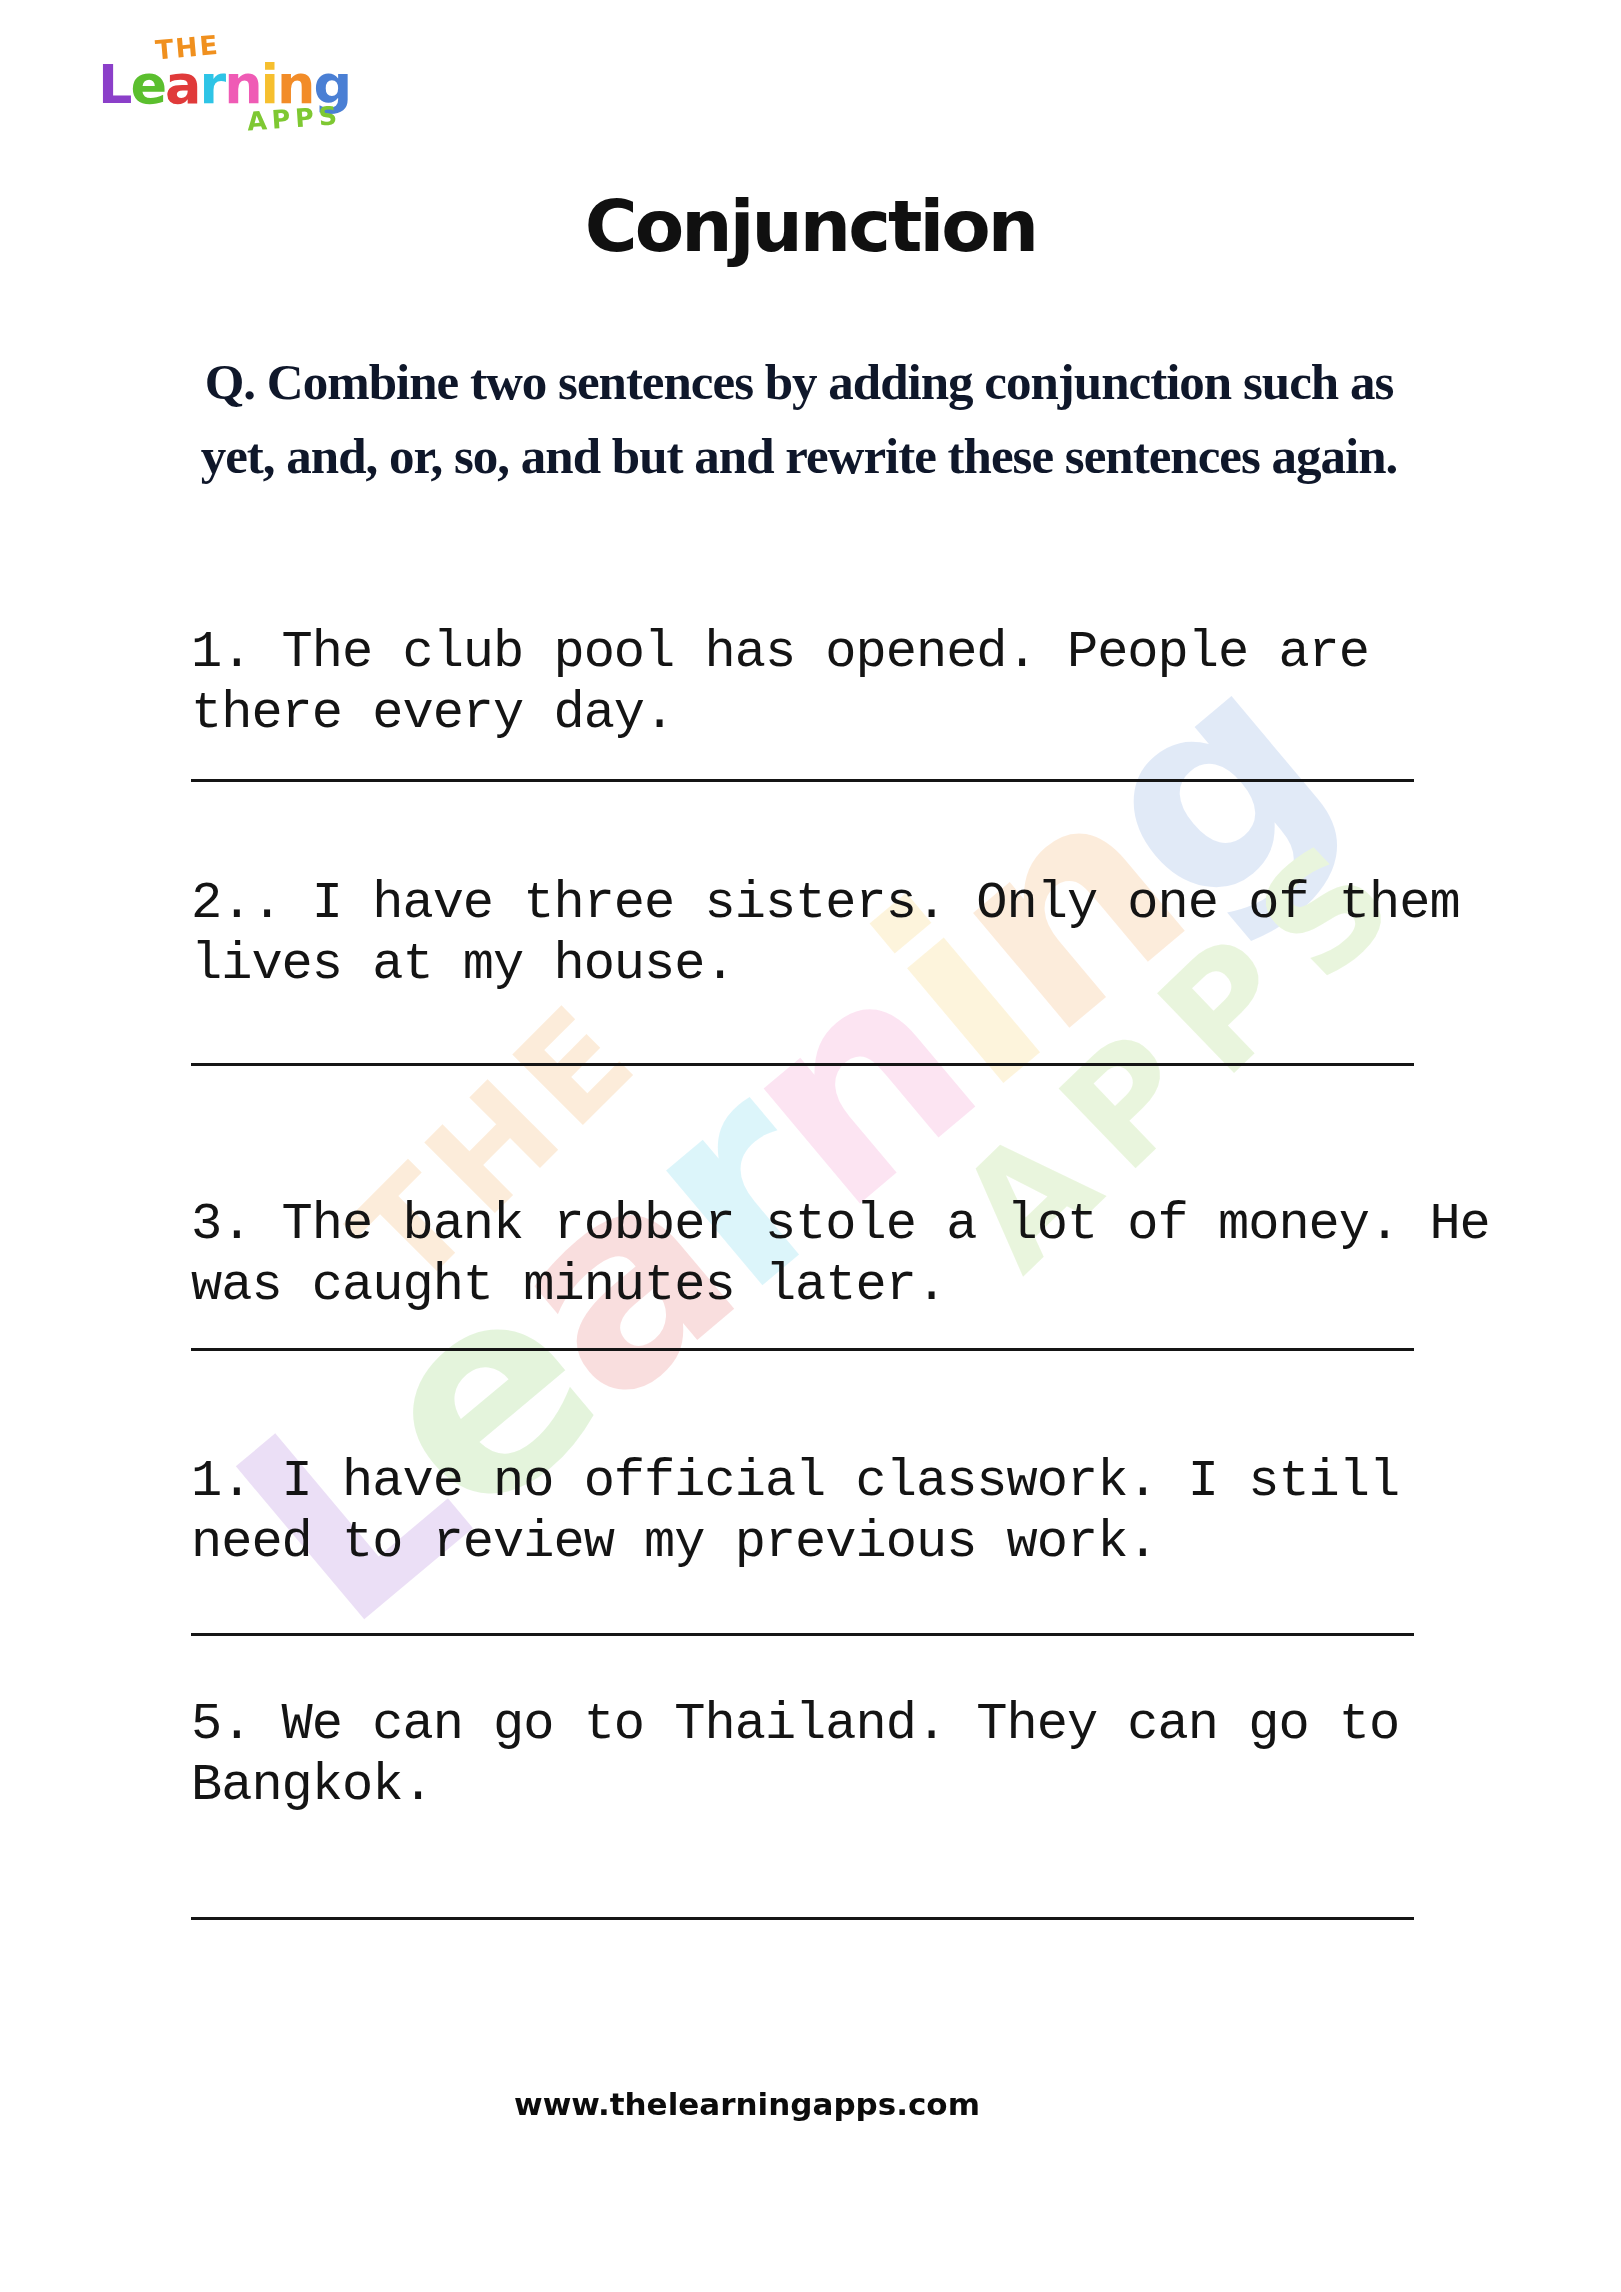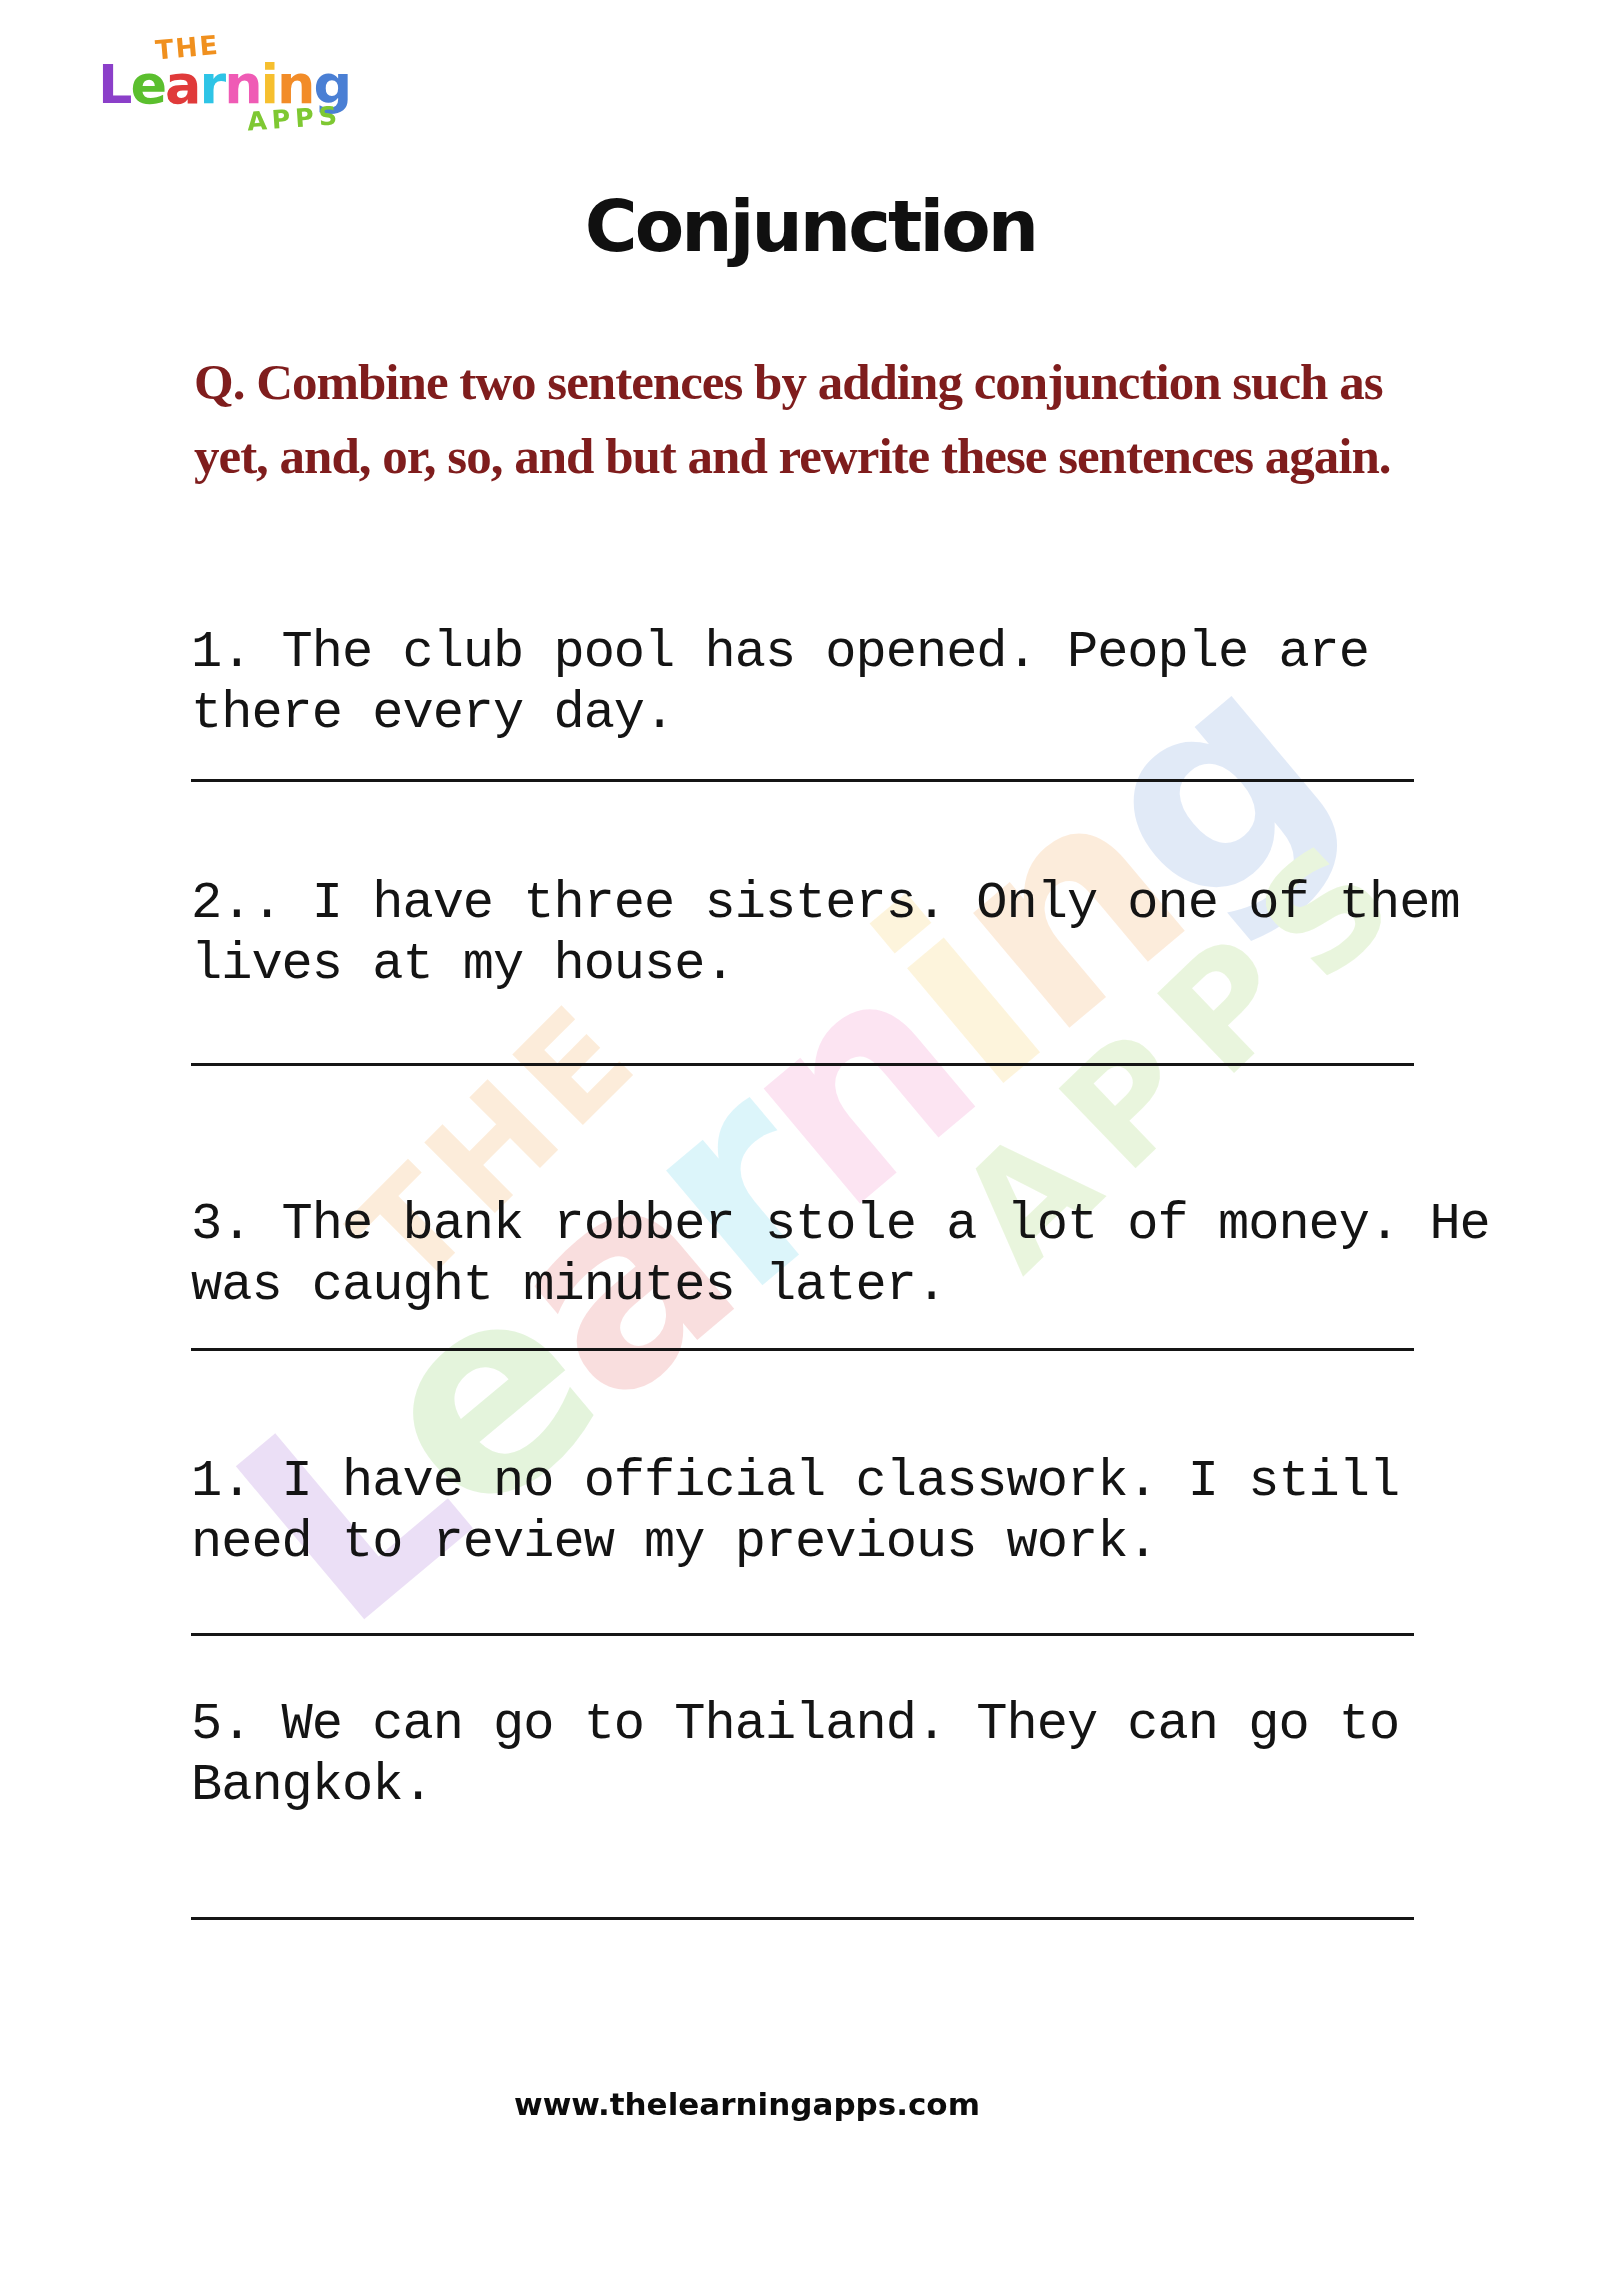--- a/index.html
+++ b/index.html
@@ -98,22 +98,23 @@
   .question {
     position: absolute;
     left: 194px;
     top: 345px;
     width: 1210px;
     font-family: "Liberation Serif", serif;
     font-weight: bold;
     font-size: 51px;
     line-height: 74px;
     letter-spacing: -1px;
-    color: #7f1d1d;
+    color: #0f172a;
     z-index: 2;
+    text-align: center;
   }
   .sentence {
     position: absolute;
     left: 191px;
     width: 1304px;
     font-family: Liberation Mono, monospace;
     font-size: 52px;
     line-height: 61px;
     letter-spacing: -1px;
     color: #141414;

